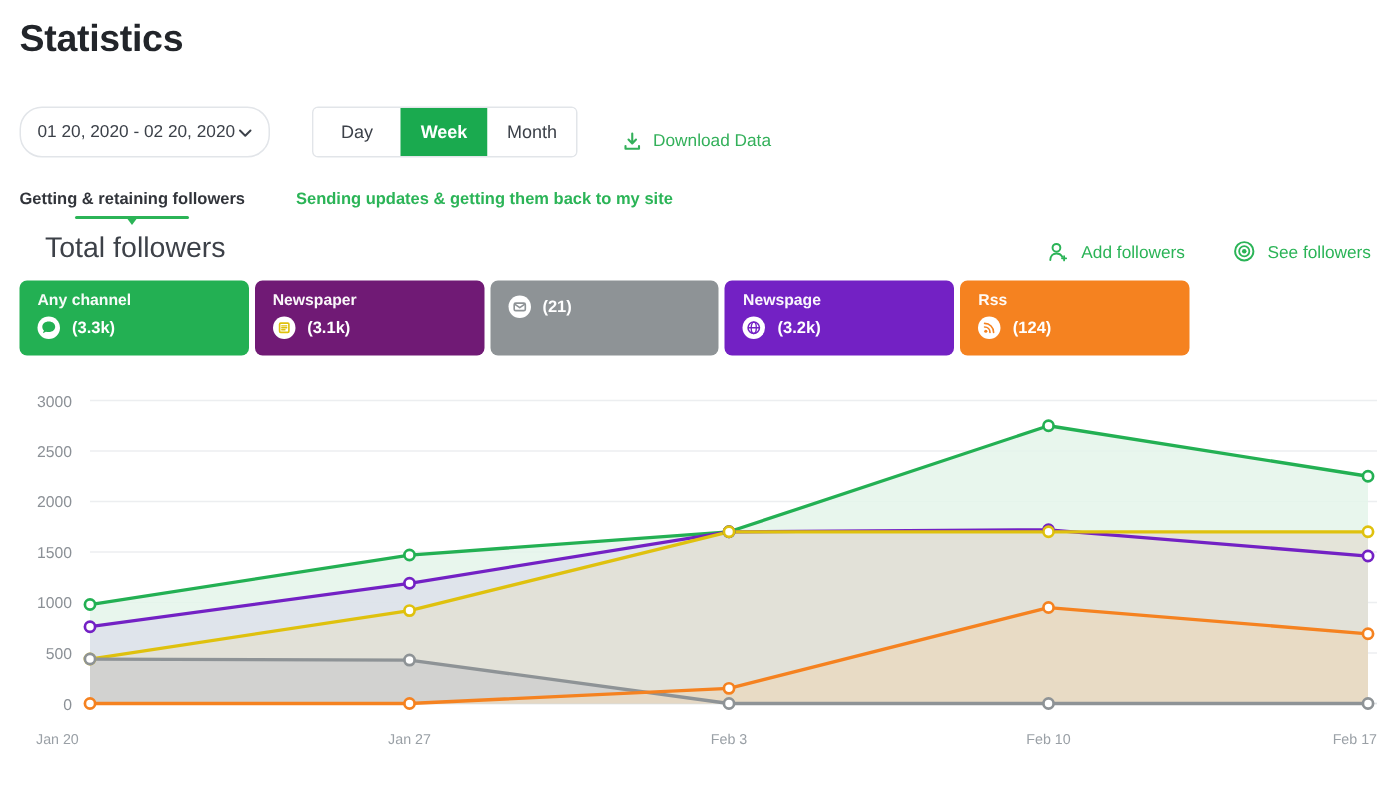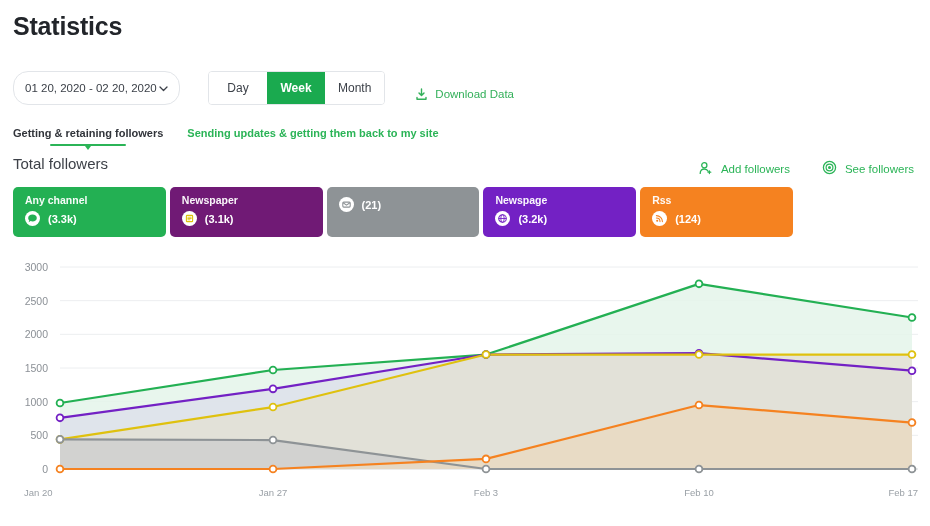--- a/index.html
+++ b/index.html
@@ -45,36 +45,36 @@
   .download-link {
     margin-left: 30px; display: flex; align-items: center; gap: 7px;
     font-size: 11.5px; color: #33b05a; margin-top: 12px;
   }
   .dl-icon { width: 13px; height: 13px; display: block; }
 
   
   .tabs { position: absolute; left: 13px; top: 127px; display: flex; align-items: flex-start; }
   .tab { position: relative; font-size: 11px; font-weight: bold; padding-bottom: 7px; }
   .tab.active { color: #31343a; }
-  .tab.inactive { color: #2bb457; margin-left: 24px; }
+  .tab.inactive { color: #2bb457; margin-left: 34px; }
   .tab-underline {
     position: absolute; left: 50%; transform: translateX(-50%);
     bottom: 0; width: 76px; height: 2px; background: #2bb457; border-radius: 2px;
   }
   .tab-caret {
     position: absolute; left: 50%; transform: translateX(-50%);
     bottom: -4px; width: 0; height: 0;
     border-left: 3px solid transparent; border-right: 3px solid transparent;
     border-top: 4px solid #2bb457;
   }
 
   
   .section-title {
-    position: absolute; left: 13px; top: 155px;
-    font-size: 15px; color: #3d4148; font-weight: normal;
+    position: absolute; left: 30px; top: 155px;
+    font-size: 19px; color: #3d4148; font-weight: normal;
   }
   .section-actions {
     position: absolute; right: 16px; top: 160px;
     display: flex; align-items: center; gap: 32px;
   }
   .action-link { display: flex; align-items: flex-end; gap: 8px; font-size: 11.5px; color: #2bb457; }
   .action-link svg { display: block; }
 
   
   .cards {

